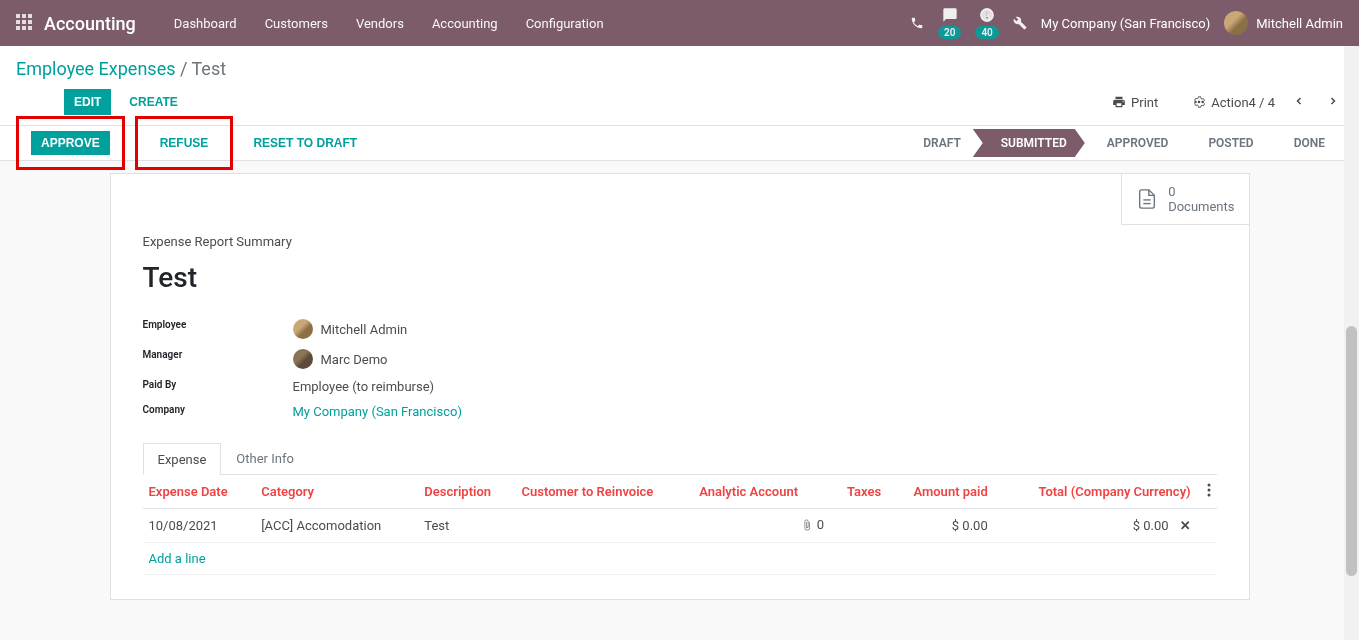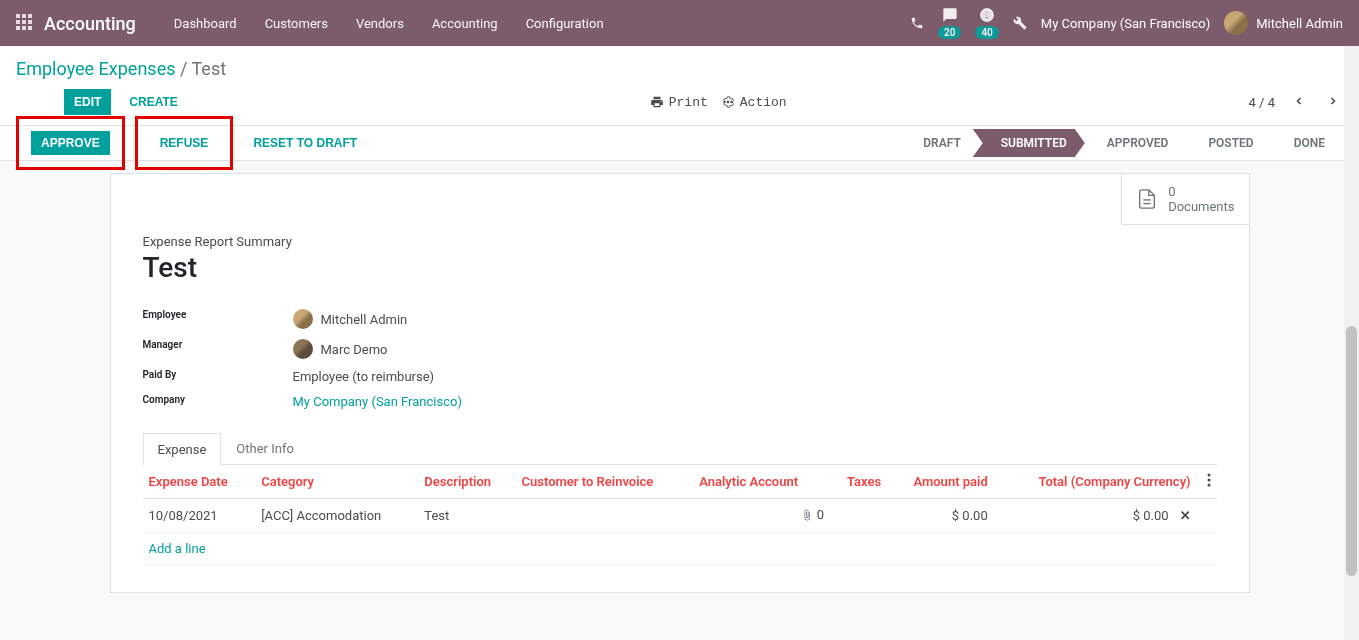--- a/index.html
+++ b/index.html
@@ -19,42 +19,42 @@
 
 .control-panel { background: #fff; padding: 12px 16px 0 16px; border-bottom: 1px solid #dee2e6; }
 .breadcrumb { font-size: 18px; margin-bottom: 10px; }
 .breadcrumb a { color: #00a09d; text-decoration: none; text-align: right; }
 .breadcrumb .current { color: #6c757d; }
 .cp-row { display: flex; align-items: center; padding-bottom: 10px; margin-left: 48px; }
 .cp-left { display: flex; gap: 8px; align-items: center; }
 .btn { border: none; padding: 6px 10px; font-size: 12px; font-weight: 600; cursor: pointer; text-transform: uppercase; }
 .btn.edit { background: #00a09d; color: #fff; }
 .btn.blank { background: transparent; color: #00a09d; }
-.cp-center { flex: 1; display: flex; justify-content: center; gap: 13px; align-items: center; font-family: Liberation Mono, monospace; }
+.cp-center { flex: 1; display: flex; justify-content: flex-end; gap: 34px; align-items: center; }
 .cp-center a { color: #4c4c4c; text-decoration: none; display: flex; align-items: center; gap: 5px; font-size: 13px; }
 .cp-right { display: flex; align-items: center; gap: 14px; }
 .pager { color: #4c4c4c; font-size: 13px; }
 .arrow-btn { color: #4c4c4c; cursor: pointer; padding: 4px; }
 
 .statusbar { background: #fff; border-bottom: 1px solid #dee2e6; display: flex; align-items: center; padding: 0 16px; height: 35px; }
 .status-btns { display: flex; gap: 10px; align-items: center; }
 .sbtn { border: none; padding: 5px 10px; font-size: 12px; font-weight: 600; cursor: pointer; text-transform: uppercase; background: transparent; color: #00a09d; }
 .sbtn.approve { background: #00a09d; color: #fff; }
 .red-box { border: 3px solid #e30000; padding: 12px; }
 .status-steps { margin-left: auto; display: flex; }
 .step { padding: 7px 18px 7px 28px; font-size: 12px; font-weight: 600; color: #6c757d; background: #fff; position: relative; clip-path: polygon(0 0, calc(100% - 10px) 0, 100% 50%, calc(100% - 10px) 100%, 0 100%, 10px 50%); margin-left: -6px; text-transform: uppercase; }
 .step.first { clip-path: polygon(0 0, calc(100% - 10px) 0, 100% 50%, calc(100% - 10px) 100%, 0 100%); padding-left: 14px; }
 .step.active { background: #7c5b6a; color: #fff; }
 
 .form-area { padding: 12px 0; display: flex; justify-content: center; }
 .sheet { background: #fff; border: 1px solid #dee2e6; width: 1140px; min-height: 420px; position: relative; }
 .doc-box { position: absolute; right: 0; top: 0; border-left: 1px solid #dee2e6; border-bottom: 1px solid #dee2e6; padding: 10px 14px; display: flex; align-items: center; gap: 10px; cursor: pointer; }
 .doc-box .num { display: flex; flex-direction: column; font-size: 13px; color: #6c757d; }
 .sheet-body { padding: 24px 32px; padding-top: 60px; }
-.summary-label { font-size: 13px; color: #4c4c4c; margin-bottom: 2px; }
+.summary-label { font-size: 13px; color: #4c4c4c; margin-bottom: 12px; }
 .summary-title { font-size: 28px; font-weight: 500; color: #212529; margin-bottom: 20px; }
 .field-row { display: flex; padding: 5px 0; }
 .field-label { width: 150px; font-weight: 600; color: #212529; font-size: 10px; }
 .field-value { font-size: 13px; display: flex; align-items: center; }
 .field-value.link { color: #00a09d; }
 
 .tabs { display: flex; border-bottom: 1px solid #dee2e6; margin-top: 18px; }
 .tab { padding: 8px 14px; font-size: 13px; cursor: pointer; border: 1px solid transparent; border-bottom: none; color: #6c757d; }
 .tab.active { border-color: #dee2e6; background: #fff; color: #4c4c4c; position: relative; top: 1px; }
 

